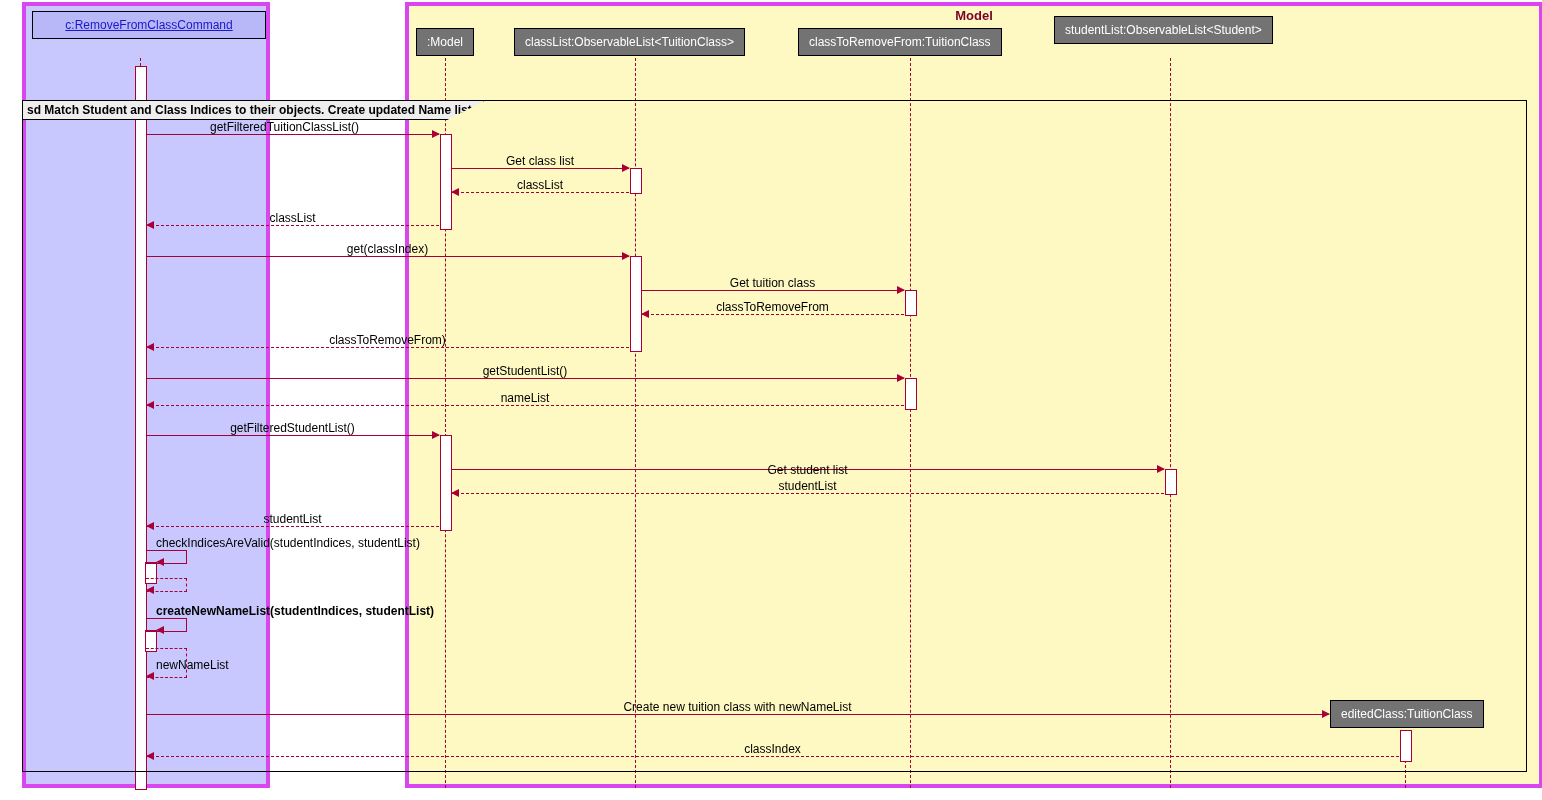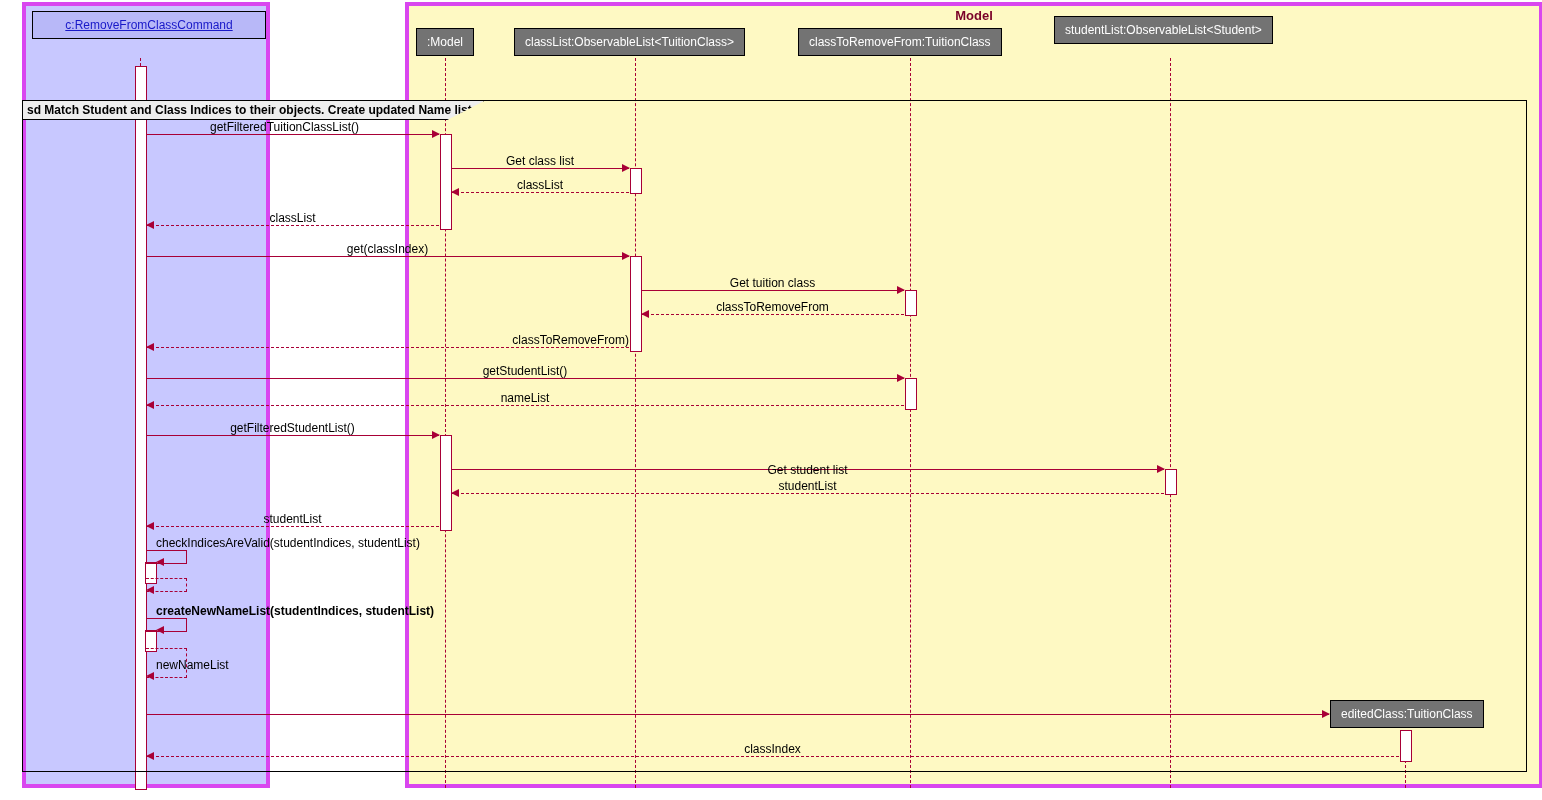--- a/index.html
+++ b/index.html
@@ -179,21 +179,21 @@
   <div class="message-line" style="left:641px; top:290px; width:263px;"></div>
   <div class="arrow-right" style="left:897px; top:286px;"></div>
   <div class="msg-label" style="left:641px; top:276px; width:263px;">Get tuition class</div>
 
   <div class="message-line-dashed" style="left:641px; top:314px; width:263px;"></div>
   <div class="arrow-left" style="left:641px; top:310px;"></div>
   <div class="msg-label" style="left:641px; top:300px; width:263px;">classToRemoveFrom</div>
 
   <div class="message-line-dashed" style="left:146px; top:347px; width:483px;"></div>
   <div class="arrow-left" style="left:146px; top:343px;"></div>
-  <div class="msg-label" style="left:146px; top:333px; width:483px;text-align:right;">classToRemoveFrom)</div>
+  <div class="msg-label" style="left:146px; top:333px; width:483px;">classToRemoveFrom)</div>
 
   <div class="message-line" style="left:146px; top:378px; width:758px;"></div>
   <div class="arrow-right" style="left:897px; top:374px;"></div>
   <div class="msg-label" style="left:146px; top:364px; width:758px;">getStudentList()</div>
 
   <div class="message-line-dashed" style="left:146px; top:405px; width:758px;"></div>
   <div class="arrow-left" style="left:146px; top:401px;"></div>
   <div class="msg-label" style="left:146px; top:391px; width:758px;">nameList</div>
 
   <div class="message-line" style="left:146px; top:435px; width:293px;"></div>
@@ -220,18 +220,19 @@
 
   <div class="self-loop" style="left:146px; top:618px; width:40px; height:12px;"></div>
   <div class="arrow-left" style="left:156px; top:626px;"></div>
   <div class="msg-label" style="left:156px; top:604px; text-align:left;font-weight:bold;">createNewNameList(studentIndices, studentList)</div>
   <div class="self-loop-dashed" style="left:146px; top:648px; width:40px; height:28px;"></div>
   <div class="arrow-left" style="left:146px; top:672px;"></div>
   <div class="msg-label" style="left:156px; top:658px; text-align:left;">newNameList</div>
 
   <div class="message-line" style="left:146px; top:714px; width:1183px;"></div>
   <div class="arrow-right" style="left:1322px; top:710px;"></div>
+  <div class="msg-label" style="left:146px; top:700px; width:1183px;">Create new tuition class with newNameList</div>
 
   <div class="message-line-dashed" style="left:146px; top:756px; width:1253px;"></div>
   <div class="arrow-left" style="left:146px; top:752px;"></div>
   <div class="msg-label" style="left:146px; top:742px; width:1253px;">classIndex</div>
 
 </div>
 
 </body></html>

